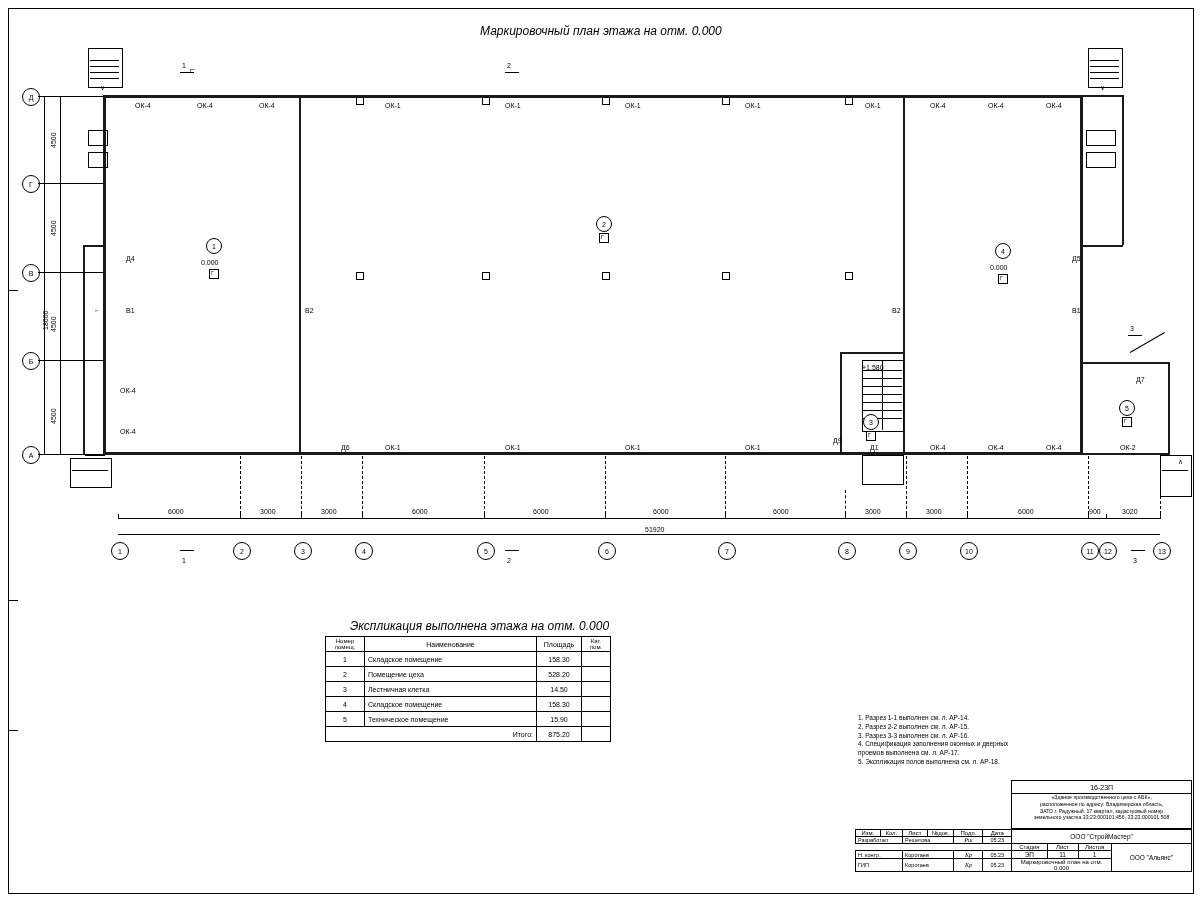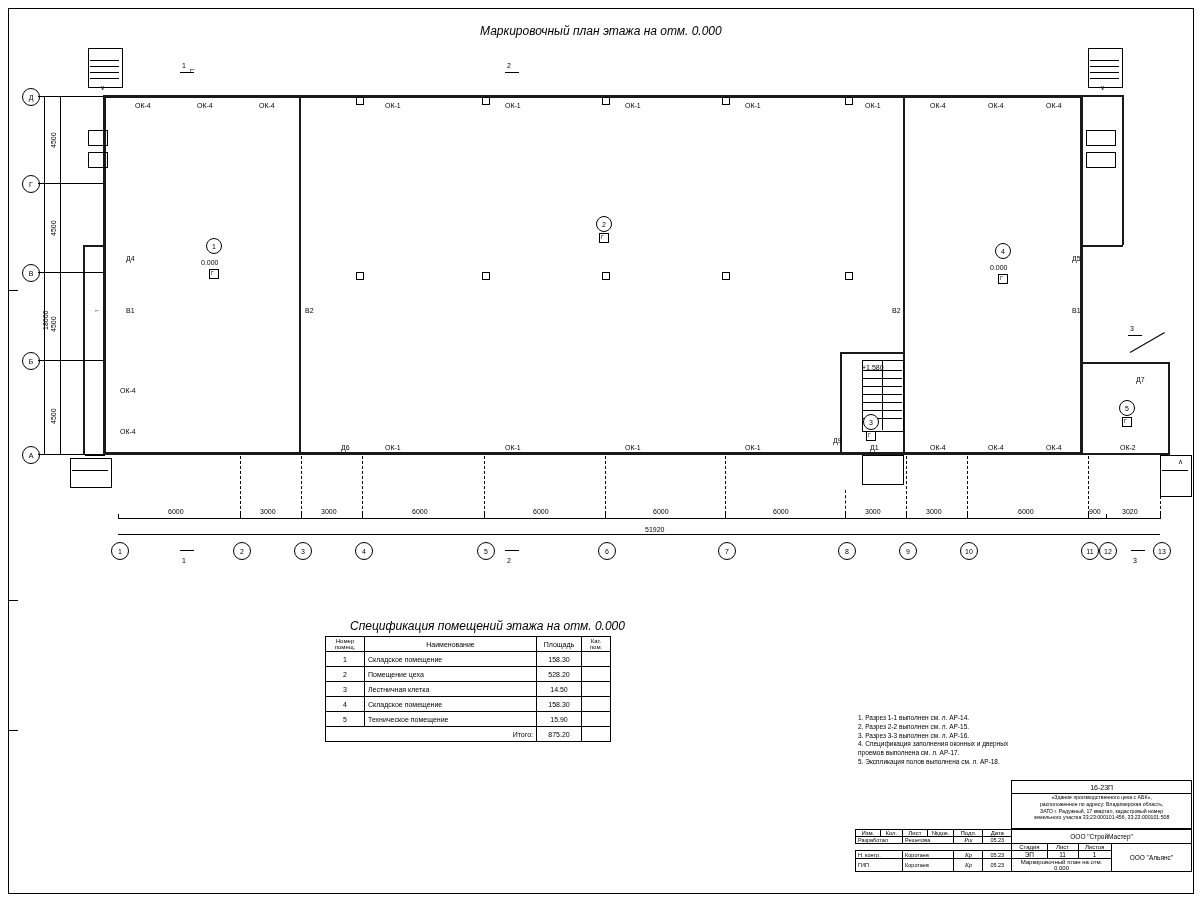--- a/index.html
+++ b/index.html
@@ -259,21 +259,21 @@
   <div class="dash" style="left:362px;top:456px;height:58px;"></div>
   <div class="dash" style="left:484px;top:456px;height:58px;"></div>
   <div class="dash" style="left:605px;top:456px;height:58px;"></div>
   <div class="dash" style="left:725px;top:456px;height:58px;"></div>
   <div class="dash" style="left:845px;top:490px;height:24px;"></div>
   <div class="dash" style="left:906px;top:456px;height:58px;"></div>
   <div class="dash" style="left:967px;top:456px;height:58px;"></div>
   <div class="dash" style="left:1088px;top:456px;height:58px;"></div>
   <div class="dash" style="left:1160px;top:496px;height:18px;"></div>
 
-  <div class="txt it ttl" style="left:350px;top:620px;">Спецификация помещений этажа на отм. 0.000</div>
+  <div class="txt it ttl" style="left:350px;top:620px;">Экспликация выполнена этажа на отм. 0.000</div>
   <table class="expl">
     <tbody>
         <tr>
       <th style="width:32px;font-size:6px;">Номер помещ.</th>
       <th style="width:165px;">Наименование</th>
       <th style="width:38px;">Площадь</th>
       <th style="width:22px;font-size:6px;">Кат. пом.</th>
     </tr>
     <tr>
       <td class="num">1</td>

